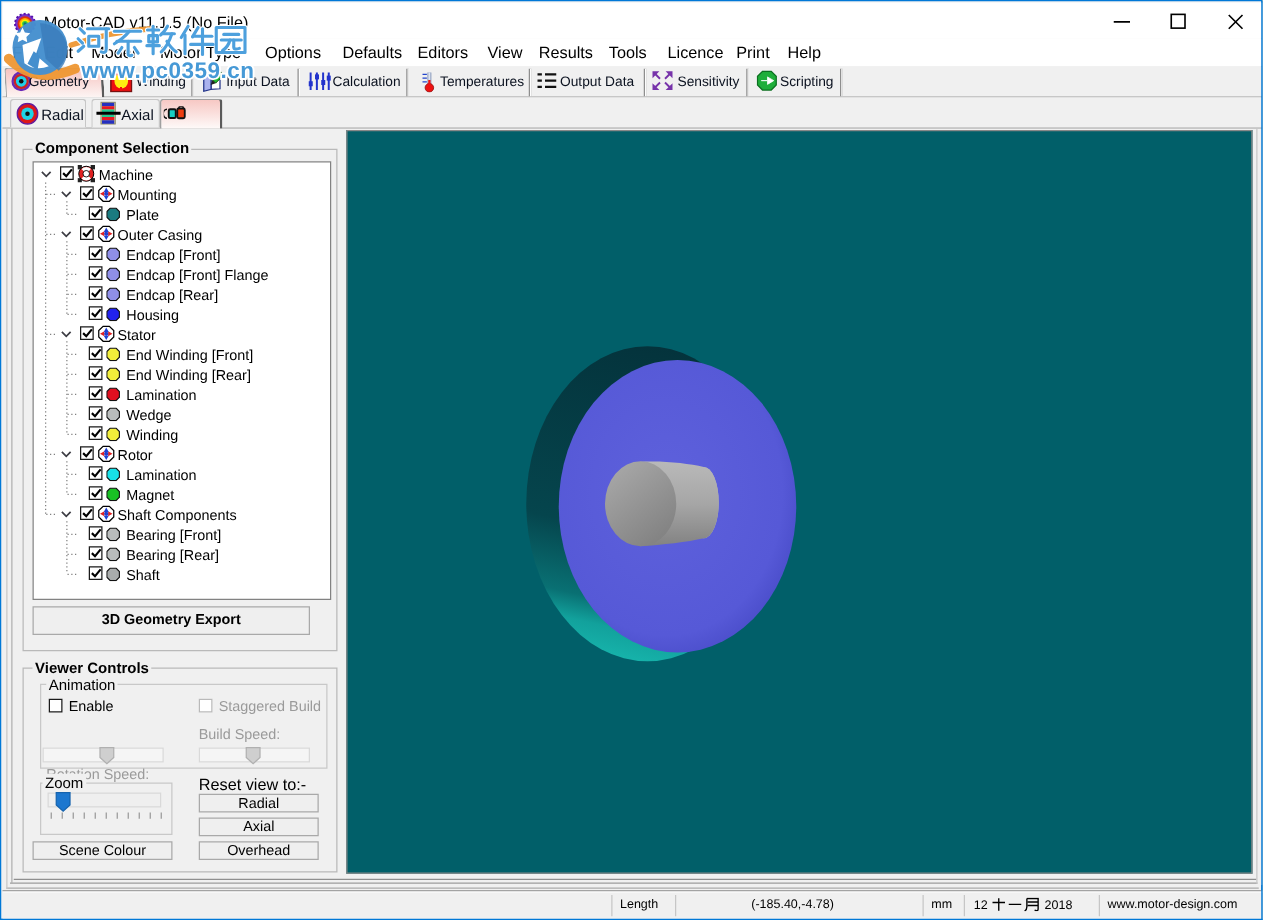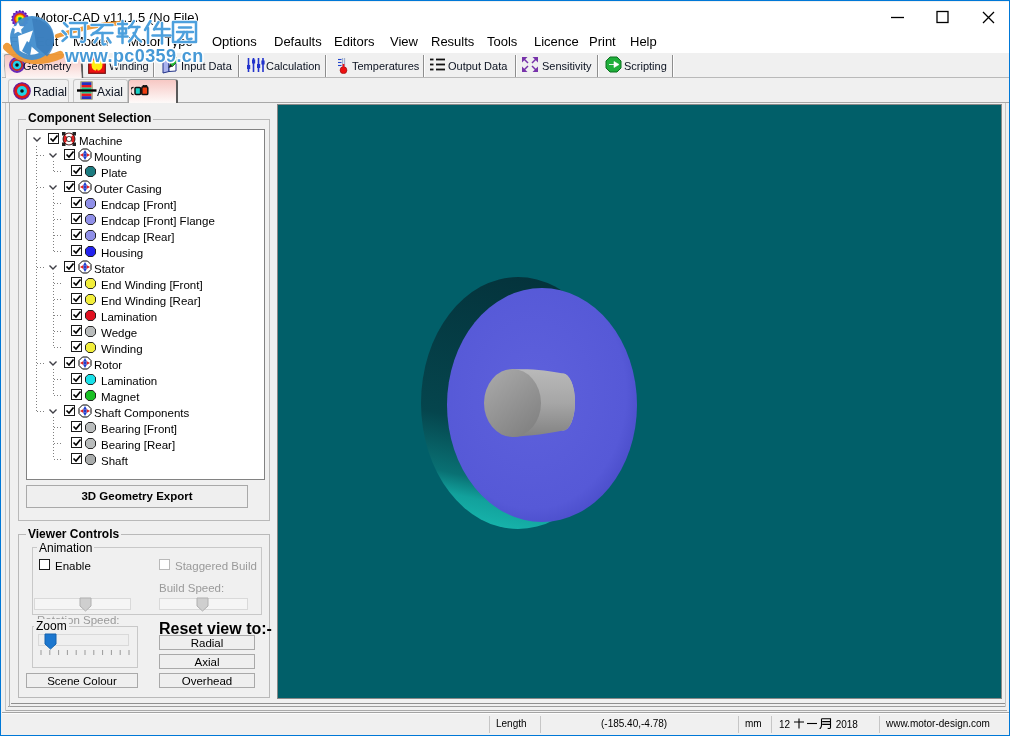--- a/index.html
+++ b/index.html
@@ -546,21 +546,21 @@
             <path d="M27.4 1 v5"></path>
             <path d="M36.2 1 v5"></path>
             <path d="M45 1 v5"></path>
             <path d="M53.8 1 v5"></path>
             <path d="M62.6 1 v5"></path>
             <path d="M71.4 1 v5"></path>
             <path d="M80.2 1 v5"></path>
             <path d="M89 1 v5"></path>
           </g>
         </svg>
-<div class="abs" style="left:157px;top:517px;font-size:16px;font-weight:bold;">Reset view to:-</div>
+<div class="abs" style="left:157px;top:517px;font-size:13px;">Reset view to:-</div>
 <div class="btn" style="left:157px;top:532px;width:96px;height:15px;line-height:14px;">Radial</div>
 <div class="btn" style="left:157px;top:551px;width:96px;height:15px;line-height:14px;">Axial</div>
 <div class="btn" style="left:157px;top:570px;width:96px;height:15px;line-height:14px;">Overhead</div>
 <div class="btn" style="left:24px;top:570px;width:112px;height:15px;line-height:14px;">Scene Colour</div>
 </div>
   <div id="viewport"><svg id="scene" width="722" height="593" viewBox="0 0 722 593">
           <defs>
 <linearGradient id="backg" x1="0.55" y1="0" x2="0.38" y2="1">
 <stop offset="0" stop-color="#04333c"></stop>
               <stop offset="0.6" stop-color="#05454d"></stop>

